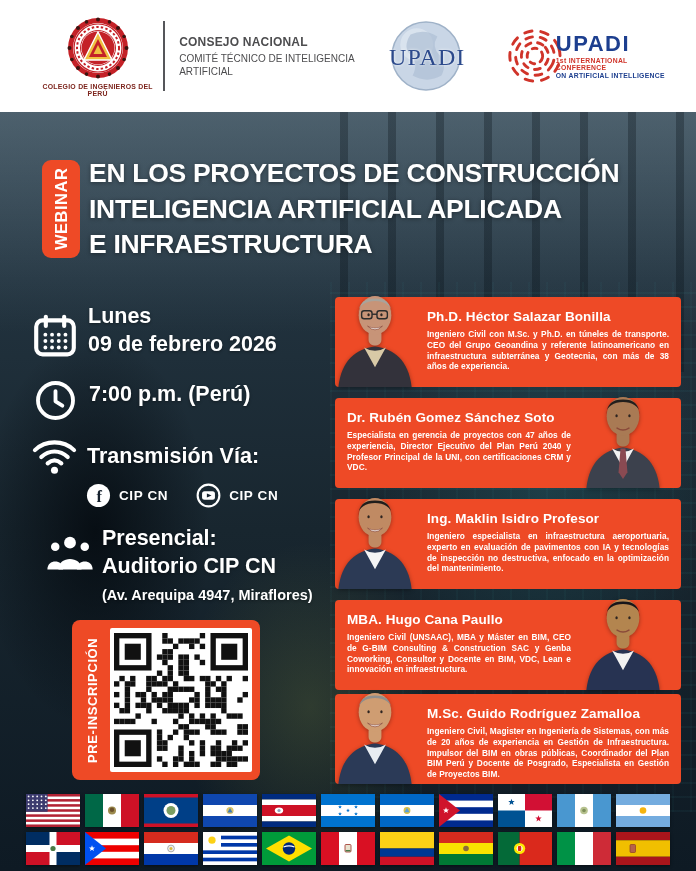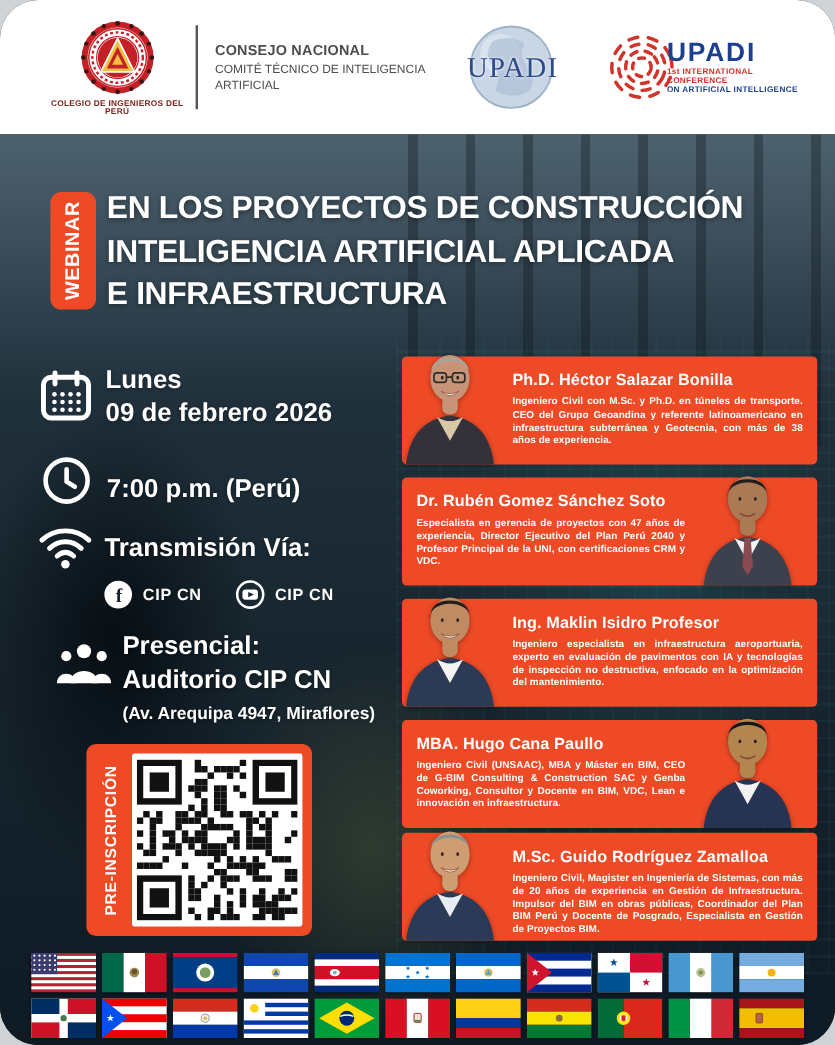--- a/index.html
+++ b/index.html
@@ -1,18 +1,18 @@
 <!DOCTYPE html>
 <html><head>
 <meta charset="utf-8">
 <title>Webinar CIP – IA en Construcción</title>
 <style>
   html,body{margin:0;padding:0;background:#cfd3d6;}
   .poster{position:relative;width:696px;height:871px;margin:0 auto;overflow:hidden;
-          font-family:"Liberation Sans",sans-serif;background:#10202b;border-radius:32px;}
+          font-family:"Liberation Sans",sans-serif;background:#10202b;}
 
   
   .header{position:absolute;top:0;left:0;width:696px;height:112px;background:#ffffff;
           display:flex;align-items:center;}
   .cip-block{margin-left:34px;width:132px;text-align:center;}
   .cip-logo{width:64px;height:64px;margin:0 auto;display:block;}
   .cip-label{font-size:6.9px;font-weight:bold;color:#7c241c;letter-spacing:.25px;margin-top:3px;}
   .vline{width:2px;height:70px;background:#55565a;margin:0 14px 0 2px;}
   .council{width:196px;color:#4d4d4f;}
   .council-1{font-weight:bold;font-size:12px;letter-spacing:.2px;}
@@ -52,23 +52,23 @@
                  border-radius:9px;color:#fff;font-weight:bold;font-size:16.5px;letter-spacing:.5px;
                  display:flex;align-items:center;justify-content:center;
                  writing-mode:vertical-rl;transform:rotate(180deg);}
   .hero-title{position:absolute;left:89px;top:44px;font-weight:bold;font-size:26.5px;line-height:35.5px;
               letter-spacing:-.3px;text-shadow:0 1px 4px rgba(0,0,0,.4);white-space:nowrap;}
 
   
   .info{position:absolute;display:flex;color:#fff;}
   .info .ic{flex:0 0 auto;}
   .big{font-weight:bold;font-size:21.5px;line-height:28px;text-shadow:0 1px 3px rgba(0,0,0,.4);}
-  .row-date{left:33px;top:190px;align-items:center;}
+  .row-date{left:33px;top:190px;align-items:flex-end;}
   .row-date .ic{width:44px;height:44px;margin-right:11px;}
-  .row-time{left:35px;top:268px;align-items:flex-end;}
+  .row-time{left:35px;top:268px;align-items:flex-start;}
   .row-time .ic{width:41px;height:41px;margin-right:13px;}
   .row-trans{left:31px;top:324px;align-items:center;}
   .row-trans .ic{width:47px;height:40px;margin-right:9px;}
   .channels{position:absolute;left:86px;top:371px;display:flex;gap:28px;}
   .chan{display:flex;align-items:center;gap:8px;font-weight:bold;font-size:13.5px;letter-spacing:.6px;}
   .chan .ic{width:25px;height:25px;}
   .row-pres{left:46px;top:412px;align-items:flex-start;}
   .row-pres .ic{width:48px;height:38px;margin:8px 8px 0 0;}
   .pres-addr{font-weight:bold;font-size:14.5px;margin-top:7px;text-shadow:0 1px 3px rgba(0,0,0,.4);}
 

